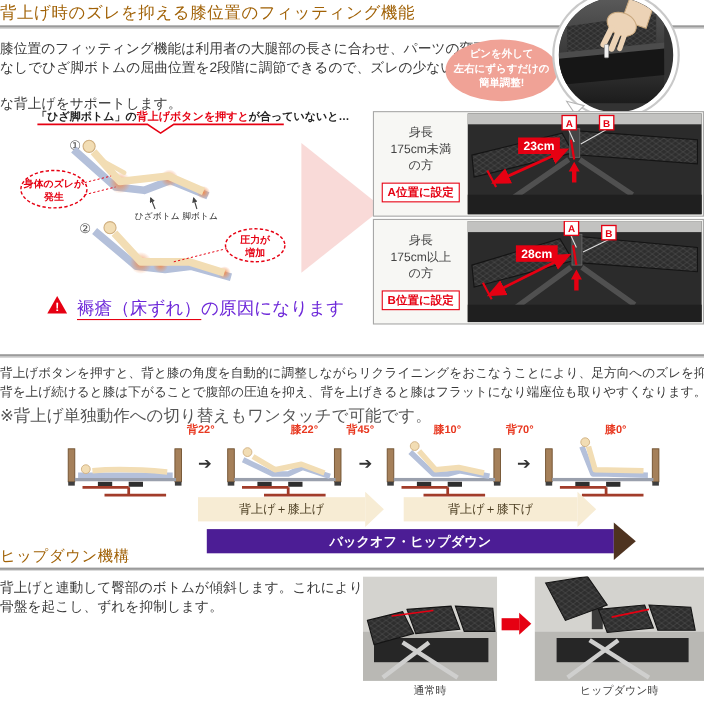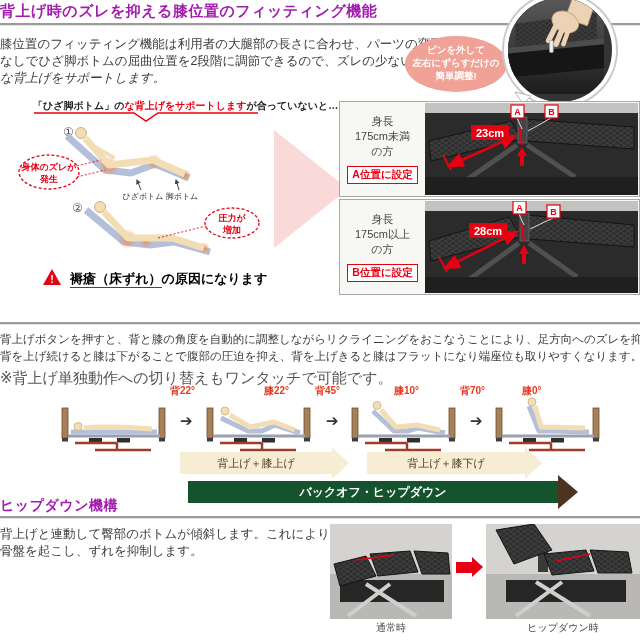--- a/index.html
+++ b/index.html
@@ -1,19 +1,19 @@
 <!DOCTYPE html>
 <html><head>
 <meta charset="utf-8">
 <style>
   html,body{margin:0;padding:0;background:#fff;}
   .page{position:relative;width:640px;height:640px;background:#fff;overflow:hidden;
         font-family:"Liberation Sans","DejaVu Sans",sans-serif;color:#333;}
   .abs{position:absolute;white-space:nowrap;}
-  .sec-title{font-size:15px;font-weight:bold;color:#a21caf;letter-spacing:.5px;}
+  .sec-title{font-size:15px;font-weight:normal;color:#a16207;letter-spacing:.5px;}
   .rule{position:absolute;left:0;width:640px;height:2px;background:#9b9b9b;border-bottom:1px solid #e2e2e2;}
   .body-line{font-size:12.5px;color:#3a3a3a;}
   .note-line{font-size:15px;color:#555;}
   
   .callout{position:absolute;left:405px;top:36px;width:102px;height:56px;background:#f0a296;
            border-radius:50%;text-align:center;padding-top:7px;box-sizing:border-box;}
   .callout div{font-size:9.5px;font-weight:bold;color:#fff;line-height:13px;}
   
   .circle-photo{position:absolute;left:504px;top:-6px;width:104px;height:104px;border-radius:50%;
                 overflow:hidden;border:4px solid #fff;box-shadow:0 0 0 2px #c9c9c9;background:#333;}
@@ -21,36 +21,36 @@
   .cap-line{font-size:10px;font-weight:bold;color:#222;}
   .cap-red{color:#e60012;}
   
   .set-box{position:absolute;left:339px;width:299px;height:94px;border:1px solid #a8a8a8;background:#f7f7f4;}
   .set-label{position:absolute;left:0;top:0;width:85px;height:100%;text-align:center;}
   .set-label .hl{font-size:11px;color:#444;line-height:15px;}
   .pos-chip{display:inline-block;margin-top:7px;border:1.5px solid #e60012;color:#e60012;background:#fff;
             font-size:10.5px;font-weight:bold;padding:1px 4px;}
   .photo-wrap{position:absolute;left:85px;top:1px;}
   
-  .warn-text{font-size:13px;font-weight:bold;color:#000000;}
+  .warn-text{font-size:16px;font-weight:normal;color:#6d28d9;}
   .warn-underline{border-bottom:1.5px solid #e60012;padding-bottom:1px;}
   
   .pink-arrow{position:absolute;left:274px;top:130px;width:0;height:0;
               border-top:59px solid transparent;border-bottom:59px solid transparent;
               border-left:74px solid #f9dad8;}
   
   .angle-label{position:absolute;top:0;font-size:10px;font-weight:bold;color:#e83820;white-space:nowrap;}
   .seq-arrow{position:absolute;top:28px;font-size:15px;font-weight:bold;color:#333;}
   
   .cream-arrow{position:absolute;top:452px;height:22px;background:#f7ecd4;text-align:center;
                font-size:11px;color:#4a3c20;line-height:22px;}
   .cream-arrow:after{content:"";position:absolute;right:-17px;top:-5px;width:0;height:0;
                border-top:16px solid transparent;border-bottom:16px solid transparent;
                border-left:17px solid #f7ecd4;}
-  .brown-arrow{position:absolute;left:188px;top:481px;width:370px;height:22px;background:#14532d;
+  .brown-arrow{position:absolute;left:188px;top:481px;width:370px;height:22px;background:#4c1d95;
                text-align:center;font-size:12px;font-weight:bold;color:#fff;line-height:22px;}
   .brown-arrow:after{content:"";position:absolute;right:-20px;top:-6px;width:0;height:0;
                border-top:17px solid transparent;border-bottom:17px solid transparent;
                border-left:20px solid #4e3320;}
   
   .red-arrow{position:absolute;left:456px;top:562px;width:16px;height:11px;background:#e60012;}
   .red-arrow:after{content:"";position:absolute;left:16px;top:-5px;width:0;height:0;
                border-top:10px solid transparent;border-bottom:10px solid transparent;
                border-left:11px solid #e60012;}
   .photo-cap{position:absolute;top:621px;font-size:10px;color:#444;text-align:center;}
@@ -59,21 +59,21 @@
 </head>
 <body>
 
 <div class="page">
 
   <div class="abs sec-title" style="left:0;top:2px;">背上げ時のズレを抑える膝位置のフィッティング機能</div>
   <div class="rule" style="top:23px;"></div>
 
   <div class="abs body-line" style="left:0;top:36px;">膝位置のフィッティング機能は利用者の大腿部の長さに合わせ、パーツの変更</div>
   <div class="abs body-line" style="left:0;top:53px;">なしでひざ脚ボトムの屈曲位置を2段階に調節できるので、ズレの少ない快適</div>
-  <div class="abs body-line" style="left:0;top:70px;font-style:italic;">な背上げをサポートします。</div>
+  <div class="abs body-line" style="left:0;top:86px;">な背上げをサポートします。</div>
 
   <div class="callout">
     <div>ピンを外して</div>
     <div>左右にずらすだけの</div>
     <div>簡単調整!</div>
   </div>
 
   <div class="circle-photo">
     <svg width="96" height="96" viewBox="0 0 104 104">
       <defs>
@@ -96,21 +96,21 @@
       <path d="M59,33 L52,50" stroke="#ecd3b6" stroke-width="6" stroke-linecap="round"></path>
       <path d="M66,33 L60,50" stroke="#ecd3b6" stroke-width="5" stroke-linecap="round"></path>
       <rect x="45" y="46" width="4" height="13" rx="1" fill="#f0f0f0" stroke="#999" stroke-width="0.8"></rect>
     </svg>
   </div>
   <svg class="abs" style="left:514px;top:91px;" width="18" height="14">
     <polygon points="1,1 17,5 9,13" fill="#fff" stroke="#b5b5b5" stroke-width="1"></polygon>
   </svg>
 
   <div class="abs cap-line" style="left:33px;top:99px;">
-    <span>「ひざ脚ボトム」の</span><span class="cap-red">な背上げをサポートします</span><span>が合っていないと…</span>
+    <span>「ひざ脚ボトム」の</span><span class="cap-red">背上げボタンを押すと</span><span>が合っていないと…</span>
   </div>
   <svg class="abs" style="left:33px;top:111px;" width="226" height="12">
     <path d="M1,2 H101 L113,10 L125,2 H225" fill="none" stroke="#e60012" stroke-width="1.5"></path>
   </svg>
 
   <svg class="abs" style="left:15px;top:120px;" width="240" height="80" viewBox="0 0 240 80">
     <defs>
       <radialGradient id="og1">
           <stop offset="0" stop-color="#f08b4e" stop-opacity="0.95"></stop>
           <stop offset="1" stop-color="#f08b4e" stop-opacity="0"></stop>
@@ -253,21 +253,21 @@
   <div class="abs body-line" style="left:0;top:332px;font-size:11.5px;">背上げボタンを押すと、背と膝の角度を自動的に調整しながらリクライニングをおこなうことにより、足方向へのズレを抑制します。</div>
   <div class="abs body-line" style="left:0;top:349px;font-size:11.5px;">背を上げ続けると膝は下がることで腹部の圧迫を抑え、背を上げきると膝はフラットになり端座位も取りやすくなります。</div>
   <div class="abs note-line" style="left:0;top:369px;">※背上げ単独動作への切り替えもワンタッチで可能です。</div>
 
   <div class="abs" style="left:0;top:384px;width:524px;height:72px;">
     <div class="angle-label" style="left:170px;">背22°</div>
     <div class="angle-label" style="left:240px;margin-left:24px;">膝22°</div>
     <div class="angle-label" style="left:315px;">背45°</div>
     <div class="angle-label" style="left:394px;">膝10°</div>
     <div class="angle-label" style="left:460px;">背70°</div>
-    <div class="angle-label" style="left:522px;">膝0°</div>
+    <div class="angle-label" style="left:550px;">膝0°</div>
 
     <svg class="abs" style="left:58px;top:12px;" width="112" height="60" viewBox="0 0 110 60">
       <rect x="3" y="12" width="6" height="30" fill="#a5805a" stroke="#6e4e2c" stroke-width="0.8"></rect>
       <rect x="100" y="12" width="6" height="30" fill="#a5805a" stroke="#6e4e2c" stroke-width="0.8"></rect>
       <rect x="9" y="38.5" width="92" height="3" fill="#9aa0ad"></rect>
       <rect x="30" y="42" width="13" height="4.5" fill="#2f2f2f"></rect>
         <rect x="58" y="42" width="13" height="4.5" fill="#2f2f2f"></rect>
       <rect x="3" y="42" width="6" height="3.5" fill="#3f3f3f"></rect>
         <rect x="100" y="42" width="6" height="3.5" fill="#3f3f3f"></rect>
       <path d="M16,47 H58 M58,47 V54 M36,54 H92" fill="none" stroke="#a23c2a" stroke-width="2.5"></path>

